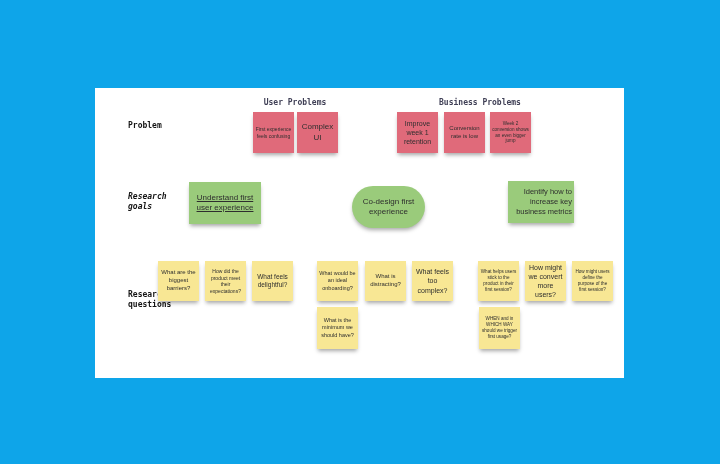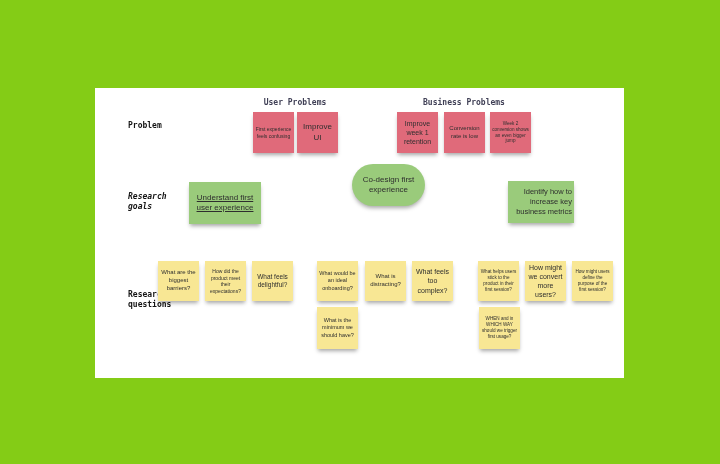--- a/index.html
+++ b/index.html
@@ -1,20 +1,20 @@
 <!DOCTYPE html>
 <html><head>
 <meta charset="utf-8">
 <style>
   html, body { margin: 0; padding: 0; }
   #page {
     position: relative;
     width: 720px;
     height: 464px;
-    background: #84cc16;
+    background: #0ea5e9;
     overflow: hidden;
     font-family: "Liberation Sans", sans-serif;
   }
   #board-canvas {
     position: absolute;
     left: 95px;
     top: 88px;
     width: 529px;
     height: 290px;
     background: #ffffff;
@@ -52,48 +52,48 @@
   }
 </style>
 </head>
 <body>
 
 <div id="page">
   <div id="board-canvas"></div>
 
   <div class="col-header" style="left: 250px; top: 98px; width: 90px;">User Problems</div>
 
-  <div class="col-header" style="left: 412px; top: 98px; width: 104px;">Business Problems</div>
+  <div class="col-header" style="left: 428px; top: 98px; width: 104px;">Business Problems</div>
 
   <div class="row-label" style="left: 108px; top: 121px;">Problem</div>
 
   <div class="row-label" style="left: 108px; top: 192px; font-style: italic;">Research goals</div>
 
   <div class="row-label" style="left: 108px; top: 290px;">Research questions</div>
 
   <div id="notes-layer">
       <div class="note" style="left: 253px; top: 112px; width: 41px; height: 41px; font-size: 5px; background: rgb(224, 106, 122);">
         <span>First experience feels confusing</span>
       </div>
       <div class="note" style="left: 297px; top: 112px; width: 41px; height: 41px; font-size: 8px; background: rgb(224, 106, 122);">
-        <span>Improve UI</span>
+        <span>Complex UI</span>
       </div>
       <div class="note" style="left: 397px; top: 112px; width: 41px; height: 41px; font-size: 7px; background: rgb(224, 106, 122);">
         <span>Improve week 1 retention</span>
       </div>
       <div class="note" style="left: 444px; top: 112px; width: 41px; height: 41px; font-size: 6px; background: rgb(224, 106, 122);">
         <span>Conversion rate is low</span>
       </div>
       <div class="note" style="left: 490px; top: 112px; width: 41px; height: 41px; font-size: 4.6px; background: rgb(224, 106, 122);">
         <span>Week 2 conversion shows an even bigger jump</span>
       </div>
       <div class="note" style="left: 189px; top: 182px; width: 72px; height: 42px; font-size: 8px; background: rgb(154, 203, 123); text-decoration: underline;">
         <span>Understand first user experience</span>
       </div>
-      <div class="note" style="left: 352px; top: 164px; width: 73px; height: 42px; font-size: 8px; background: rgb(154, 203, 123); border-radius: 21px;">
+      <div class="note" style="left: 352px; top: 186px; width: 73px; height: 42px; font-size: 8px; background: rgb(154, 203, 123); border-radius: 21px;">
         <span>Co-design first experience</span>
       </div>
       <div class="note" style="left: 508px; top: 181px; width: 66px; height: 42px; font-size: 7.5px; background: rgb(154, 203, 123); text-align: right;">
         <span>Identify how to increase key business metrics</span>
       </div>
       <div class="note" style="left: 158px; top: 261px; width: 41px; height: 40px; font-size: 6px; background: rgb(248, 231, 148);">
         <span>What are the biggest barriers?</span>
       </div>
       <div class="note" style="left: 205px; top: 261px; width: 41px; height: 40px; font-size: 5px; background: rgb(248, 231, 148);">
         <span>How did the product meet their expectations?</span>

